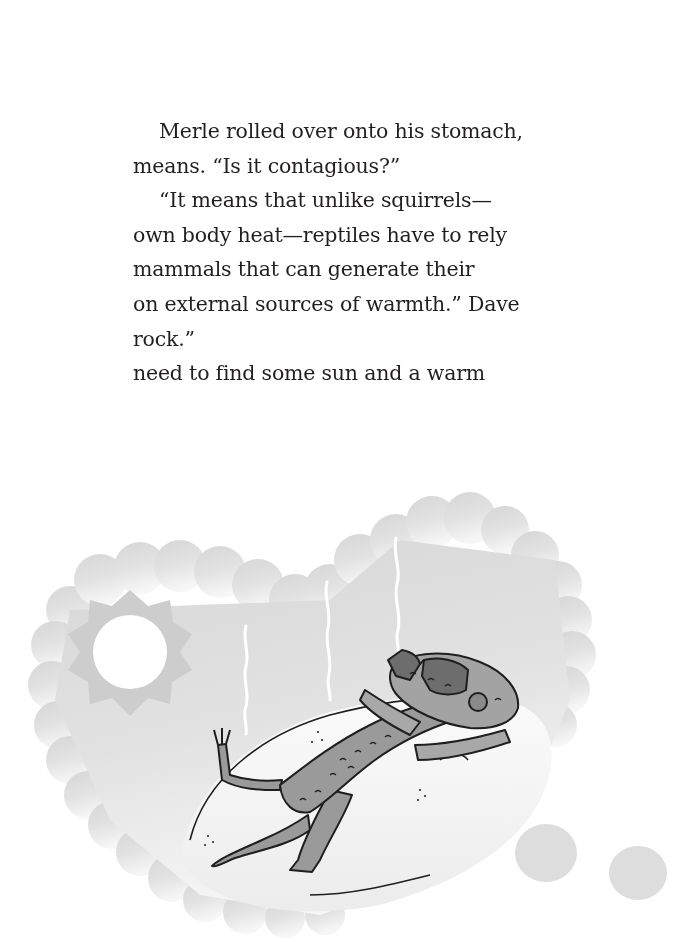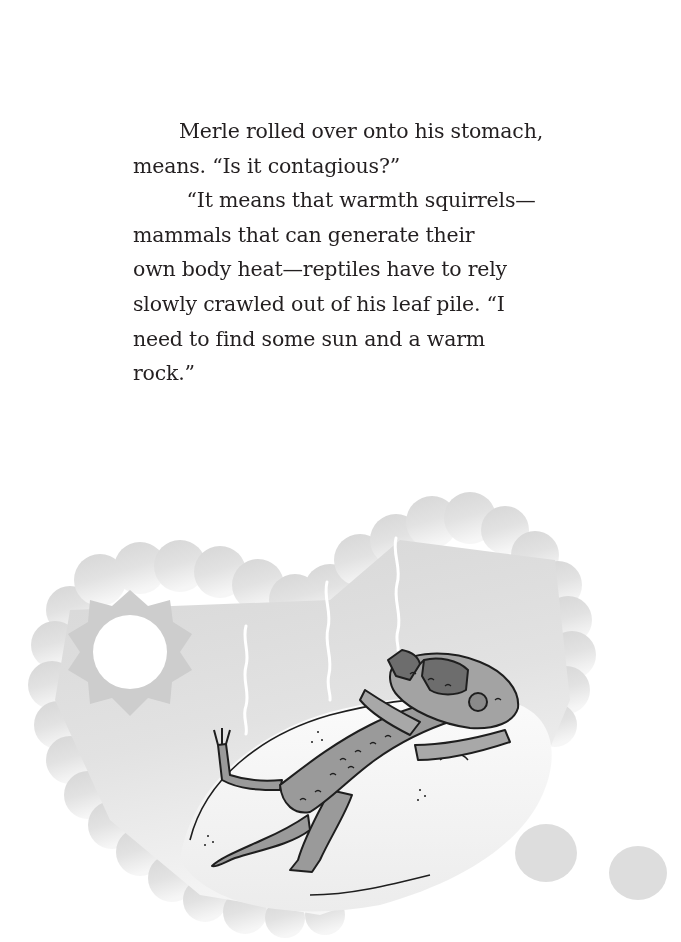--- a/index.html
+++ b/index.html
@@ -5,39 +5,39 @@
     html, body { margin: 0; padding: 0; background: #ffffff; }
     body { width: 681px; height: 942px; position: relative; overflow: hidden; }
     .page { position: absolute; left: 0; top: 0; width: 681px; height: 942px; background: #ffffff; }
     .text-block {
       position: absolute; left: 133px; top: 114px; width: 430px;
       font-family: "DejaVu Serif", "Liberation Serif", serif;
       font-size: 20.5px; line-height: 34.6px; color: #231f20;
       letter-spacing: -0.2px;
     }
     .line { white-space: nowrap; display: block; }
-    .indent { padding-left: 26px; text-align: center; }
+    .indent { padding-left: 26px; }
     .illustration { position: absolute; left: 0; top: 490px; width: 681px; height: 452px; }
   </style>
 </head>
 <body>
 
 <div class="page">
   <div class="text-block">
     <div>
       <span class="line indent">Merle rolled over onto his stomach,</span>
       <span class="line">means. “Is it contagious?”</span>
     </div>
     <div>
-      <span class="line indent">“It means that warmth squirrels—</span>
+      <span class="line indent">“It means that unlike squirrels—</span>
+      <span class="line">own body heat—reptiles have to rely</span>
       <span class="line">mammals that can generate their</span>
-      <span class="line">own body heat—reptiles have to rely</span>
-      <span class="line">slowly crawled out of his leaf pile. “I</span>
+      <span class="line">on external sources of warmth.” Dave</span>
+      <span class="line">rock.”</span>
       <span class="line">need to find some sun and a warm</span>
-      <span class="line">rock.”</span>
     </div>
   </div>
 
   <svg class="illustration" viewBox="0 490 681 452" xmlns="http://www.w3.org/2000/svg">
     <defs>
       <linearGradient id="cloudFade" x1="0" y1="0" x2="0.3" y2="1">
         <stop offset="0" stop-color="#d6d6d6"></stop>
         <stop offset="0.55" stop-color="#e2e2e2"></stop>
         <stop offset="1" stop-color="#f6f6f6"></stop>
       </linearGradient>

